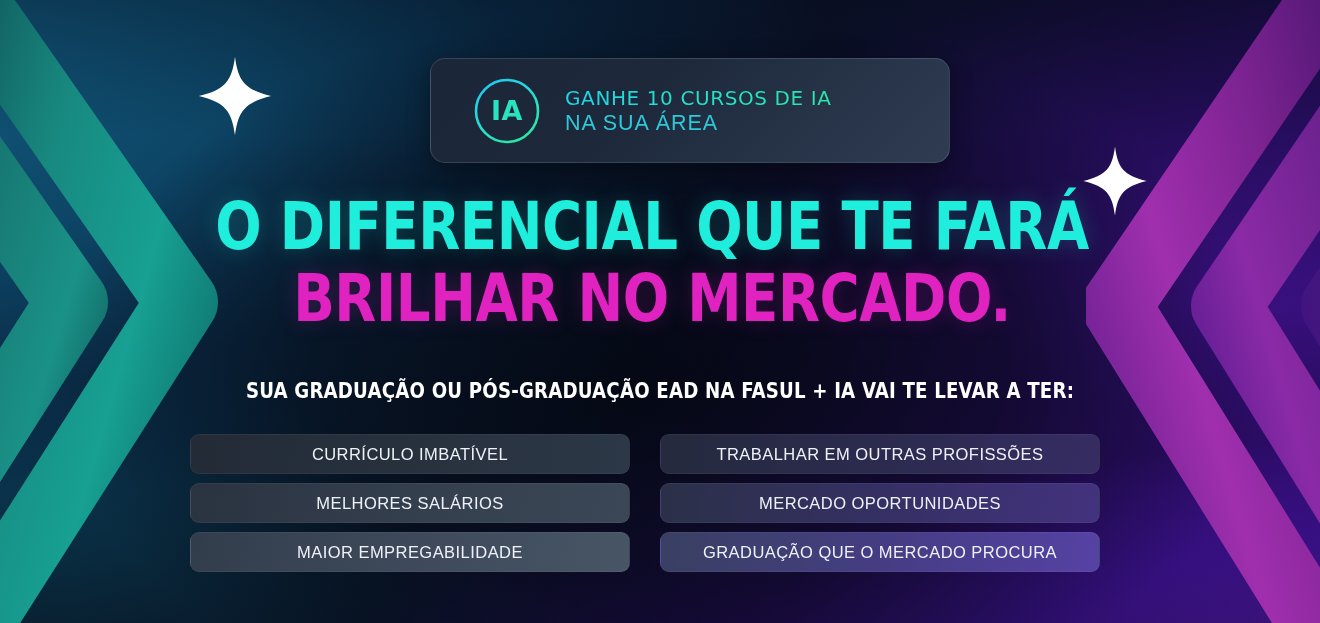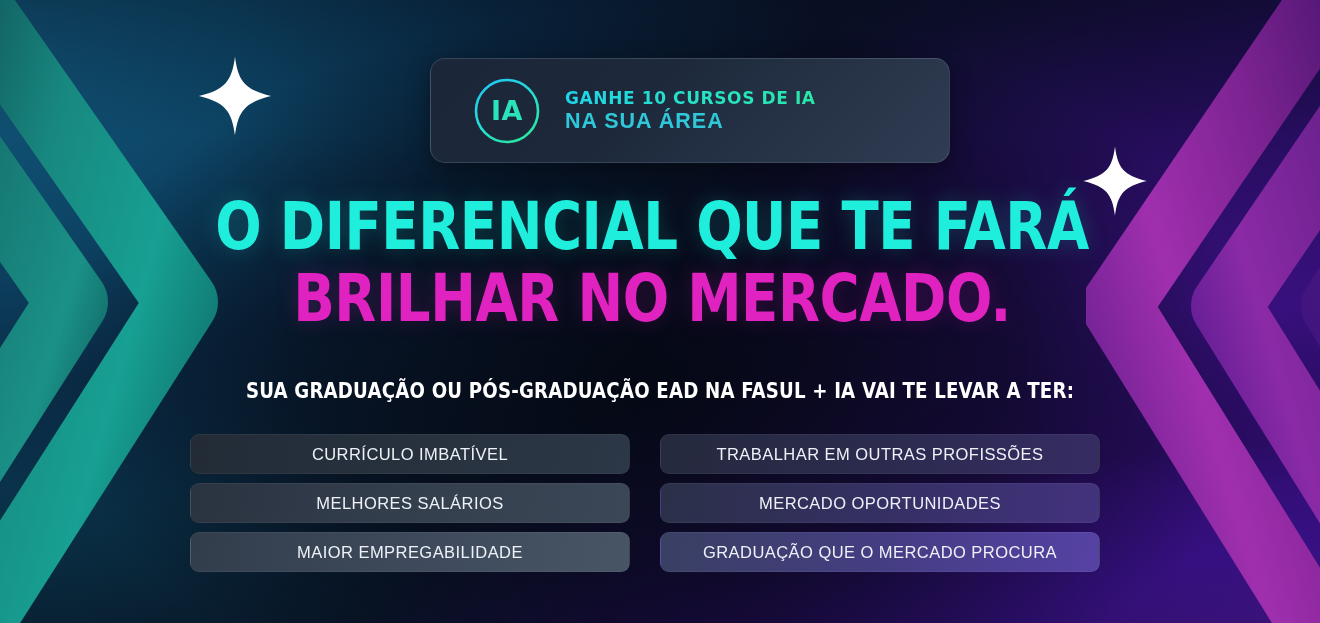--- a/index.html
+++ b/index.html
@@ -64,27 +64,27 @@
   .badge-ring svg{ position:absolute; inset:0; }
   .badge-ring .ia{
     position:absolute; inset:0;
     display:flex; align-items:center; justify-content:center;
     font-size:27px; font-weight:700; letter-spacing:0.5px;
     color:#2ae2bd;
     font-family:"DejaVu Sans", sans-serif;
   }
   .badge-text{ display:flex; flex-direction:column; gap:1px; }
   .badge-l1{
-    font-size:17px; font-weight:700; letter-spacing:0.6px;
+    font-size:20px; font-weight:400; letter-spacing:0.6px;
     background:linear-gradient(90deg,#1fd4ea 0%, #25e2c9 48%, #2ae8a8 100%);
     -webkit-background-clip:text; background-clip:text; color:transparent;
     font-family:"DejaVu Sans", sans-serif;
   }
   .badge-l2{
-    font-size:21.5px; font-weight:700; letter-spacing:1px;
+    font-size:21.5px; font-weight:400; letter-spacing:1px;
     color:#2fc8d8;
     font-family:"Liberation Sans", sans-serif;
   }
 
   
   .headline{
     position:absolute; left:0; right:16px; top:195px;
     text-align:center;
     font-family:"DejaVu Sans Condensed","Liberation Sans Narrow","Liberation Sans", sans-serif;
     font-weight:700;

